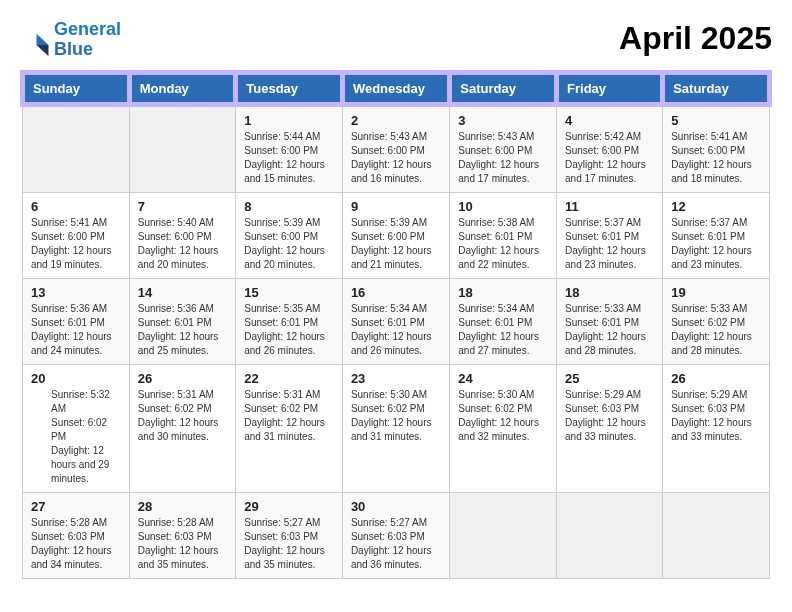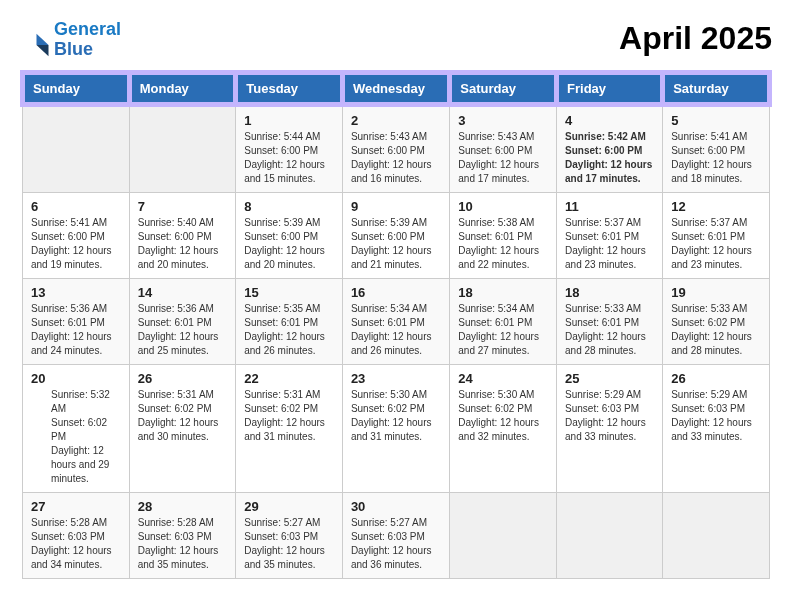--- a/index.html
+++ b/index.html
@@ -143,21 +143,21 @@
 Daylight: 12 hours and 16 minutes.</div>
         </td>
         <td>
           <span class="day-number">3</span>
           <div class="day-info" style="white-space: pre-line;">Sunrise: 5:43 AM
 Sunset: 6:00 PM
 Daylight: 12 hours and 17 minutes.</div>
         </td>
         <td>
           <span class="day-number">4</span>
-          <div class="day-info" style="white-space: pre-line; font-weight: bold;">Sunrise: 5:42 AM
+          <div class="day-info" style="white-space: pre-line;">Sunrise: 5:42 AM
 Sunset: 6:00 PM
 Daylight: 12 hours and 17 minutes.</div>
         </td>
         <td>
           <span class="day-number">5</span>
           <div class="day-info" style="white-space: pre-line;">Sunrise: 5:41 AM
 Sunset: 6:00 PM
 Daylight: 12 hours and 18 minutes.</div>
         </td>
       </tr>

